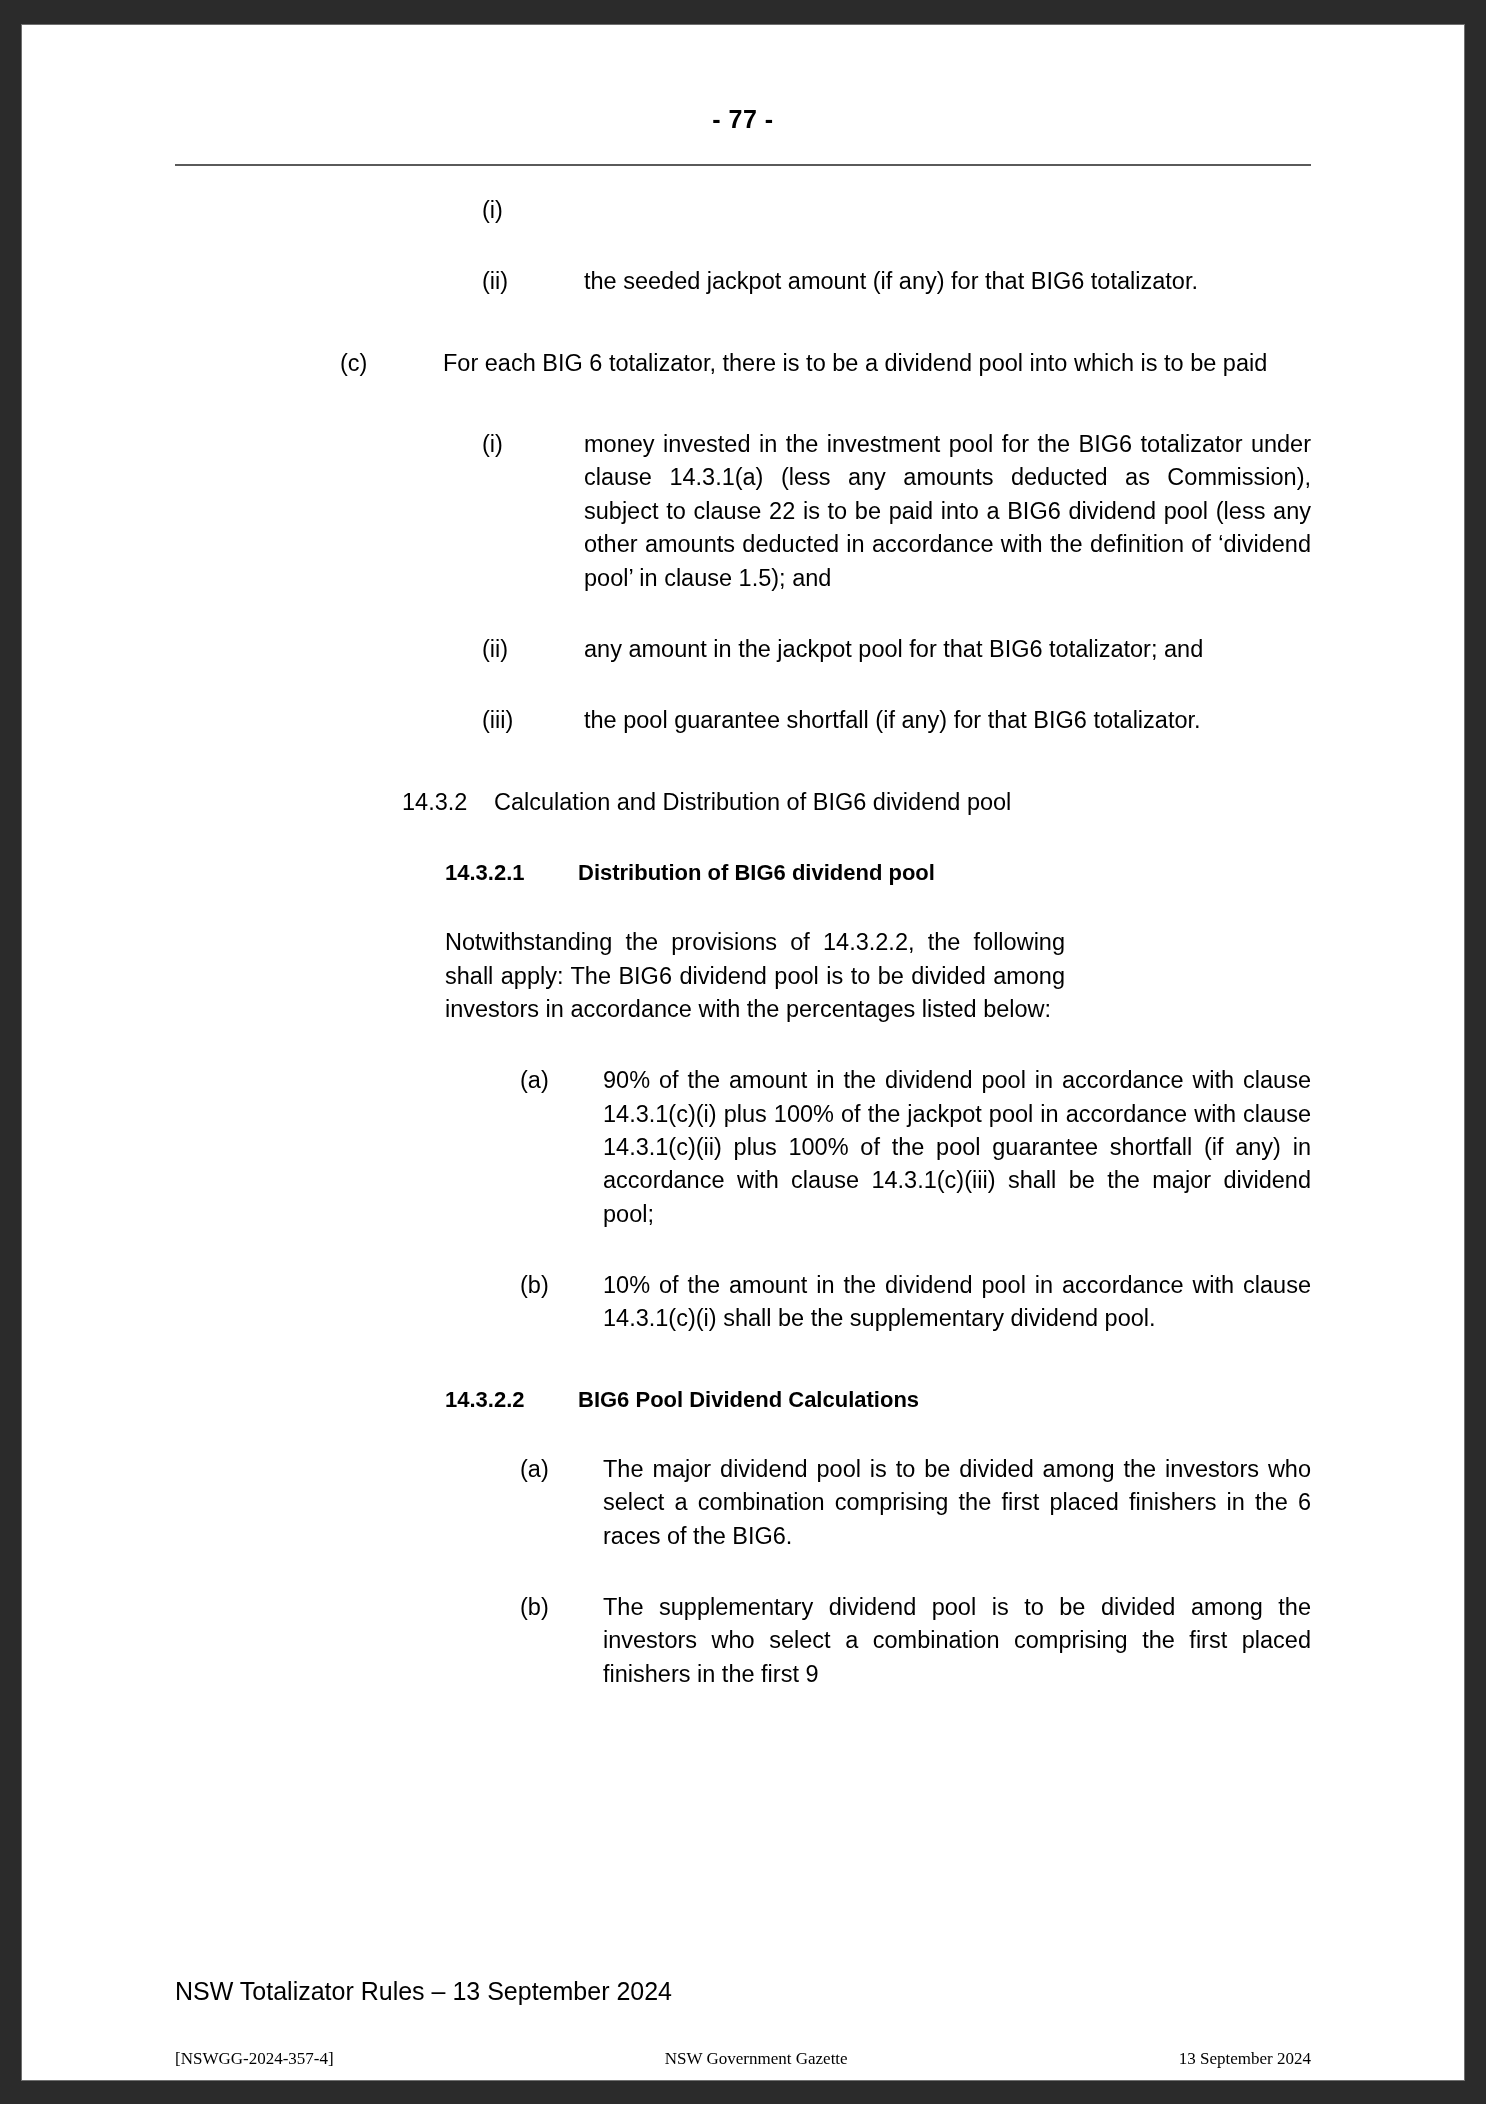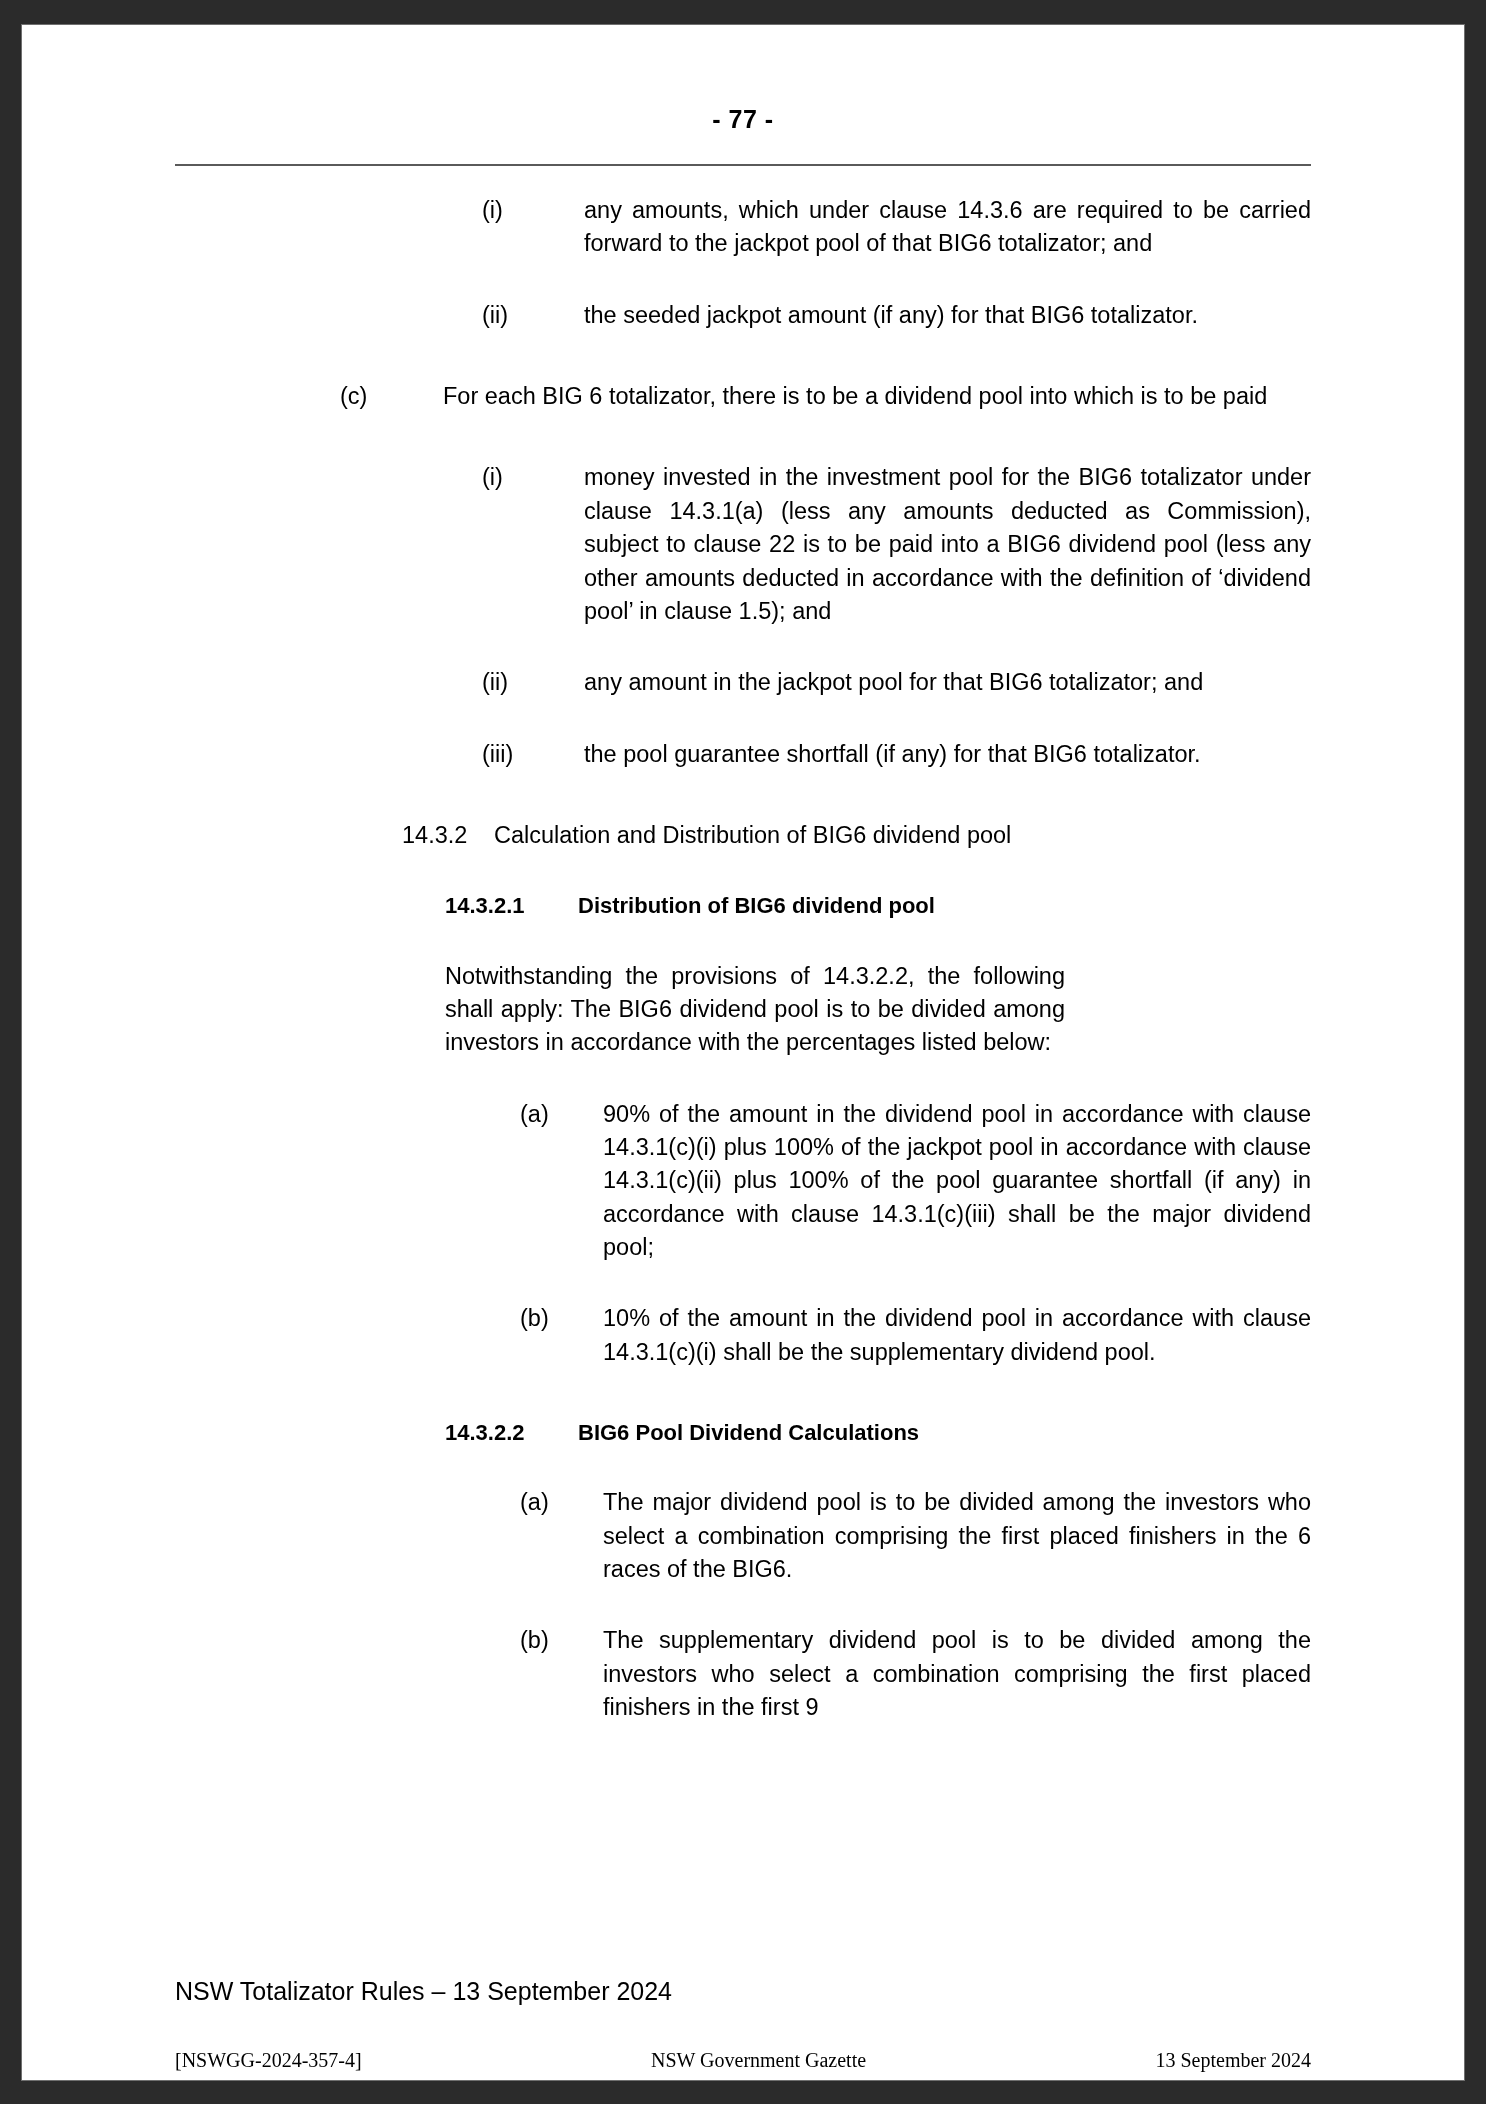--- a/index.html
+++ b/index.html
@@ -147,21 +147,21 @@
   }
   .gazette-footer {
     position: absolute;
     left: 153px;
     right: 153px;
     top: 2024px;
     display: flex;
     justify-content: space-between;
     align-items: baseline;
     font-family: "Liberation Serif", serif;
-    font-size: 20px;
+    font-size: 17px;
     color: #000;
   }
   .gazette-footer .mid { text-align: right; }
   .gazette-footer .right { text-align: left; }
 </style>
 </head>
 <body>
 
 <div class="viewport">
   <div class="page">
@@ -169,21 +169,20 @@
 
       <div class="page-number">- 77 -</div>
       <div class="header-rule"></div>
 
       <div class="content">
 
         <div class="spacer-sm"></div>
 
         <div class="clause lvl-roman">
           <span class="marker">(i)</span>
-          <span class="text">any amounts, which under clause 14.3.6 are required to be carried forward to the jackpot pool of that BIG6 totalizator; and</span>
         </div>
 
         <div class="spacer-md"></div>
 
         <div class="clause lvl-roman">
           <span class="marker">(ii)</span>
           <span class="text">the seeded jackpot amount (if any) for that BIG6 totalizator.</span>
         </div>
 
         <div class="spacer-lg"></div>

